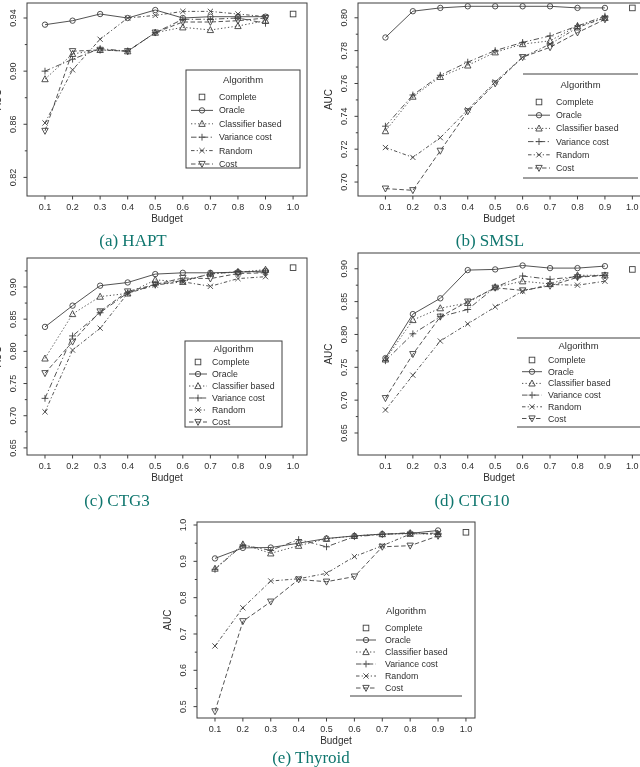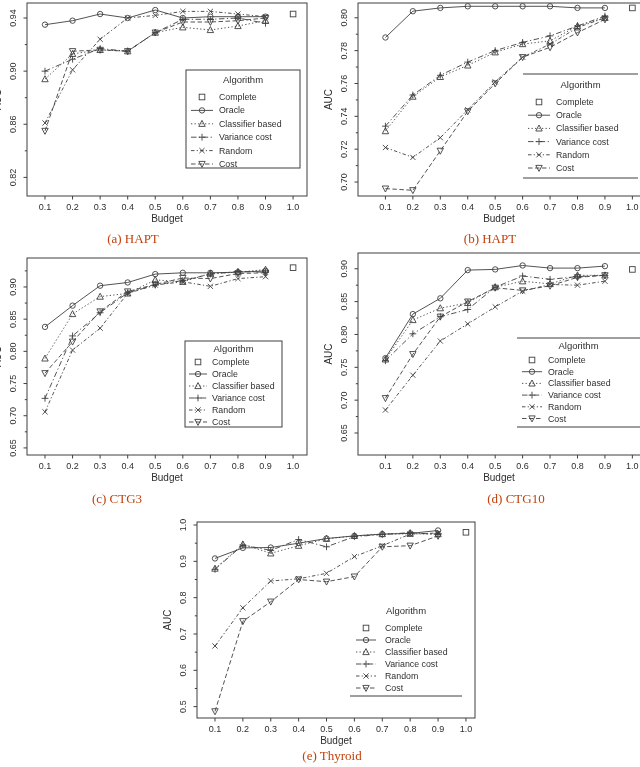--- a/index.html
+++ b/index.html
@@ -1,20 +1,20 @@
 <!DOCTYPE html>
 <html><head>
 <meta charset="utf-8">
 <style>
   html,body{margin:0;padding:0;background:#ffffff;}
   #fig{position:relative;width:640px;height:767px;background:#ffffff;overflow:hidden;
        font-family:"Liberation Sans",sans-serif;}
   .chart-svg{position:absolute;display:block;}
   .caption{position:absolute;transform:translateX(-50%);white-space:nowrap;
-           font-family:"Liberation Serif",serif;font-size:13px;color:#c2410c;}
+           font-family:"Liberation Serif",serif;font-size:17px;color:#0f766e;}
   text{font-family:"Liberation Sans",sans-serif;}
   .tk{font-size:9px;fill:#2e2e2e;}
   .axl{font-size:10px;fill:#2e2e2e;}
   .lgt{font-size:9.5px;fill:#2e2e2e;}
   .lge{font-size:8.8px;fill:#2e2e2e;}
 </style>
 </head>
 <body>
 
 <div id="fig">
@@ -670,17 +670,17 @@
       <line x1="216" y1="171" x2="236" y2="171" stroke="#3f3f3f" stroke-width="0.9" stroke-dasharray="3.5 2.2 1.2 2.2"></line>
       <line stroke="#3f3f3f" fill="none" stroke-width="0.9" x1="223.4" y1="168.4" x2="228.6" y2="173.6"></line>
       <line stroke="#3f3f3f" fill="none" stroke-width="0.9" x1="223.4" y1="173.6" x2="228.6" y2="168.4"></line>
       <text x="245" y="174" text-anchor="start" class="lge">Random</text>
       <line x1="216" y1="183" x2="236" y2="183" stroke="#3f3f3f" stroke-width="0.9" stroke-dasharray="4.5 2.5"></line>
       <path stroke="#3f3f3f" fill="none" stroke-width="0.9" d="M 226 186.4 L 229.2 180.4 L 222.8 180.4 Z"></path>
       <text x="245" y="186" text-anchor="start" class="lge">Cost</text>
     </svg>
 
   <div class="caption" style="left:133px;top:231px">(a) HAPT</div>
-  <div class="caption" style="left:490px;top:231px">(b) HAPT</div>
+  <div class="caption" style="left:490px;top:231px">(b) SMSL</div>
   <div class="caption" style="left:117px;top:491px">(c) CTG3</div>
-  <div class="caption" style="left:516px;top:491px">(d) CTG10</div>
-  <div class="caption" style="left:332px;top:748px">(e) Thyroid</div>
+  <div class="caption" style="left:472px;top:491px">(d) CTG10</div>
+  <div class="caption" style="left:311px;top:748px">(e) Thyroid</div>
 </div>
 
 </body></html>

